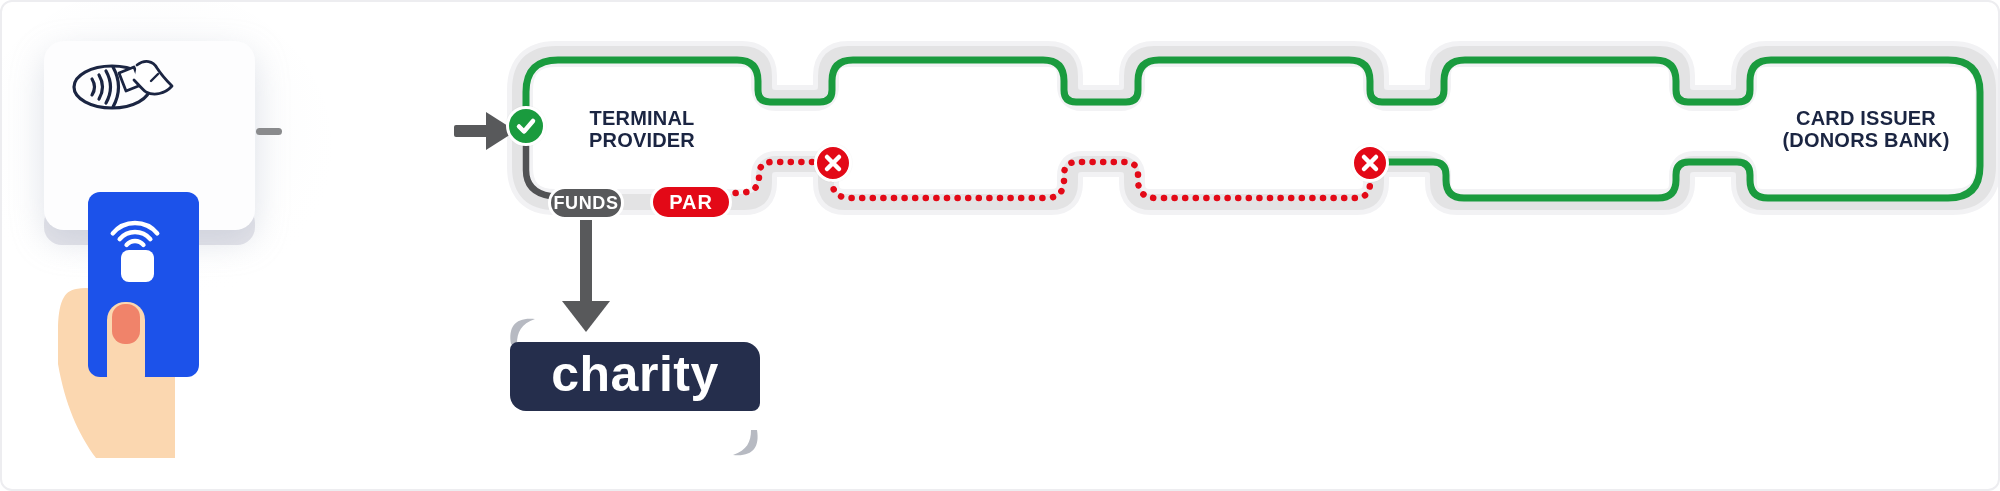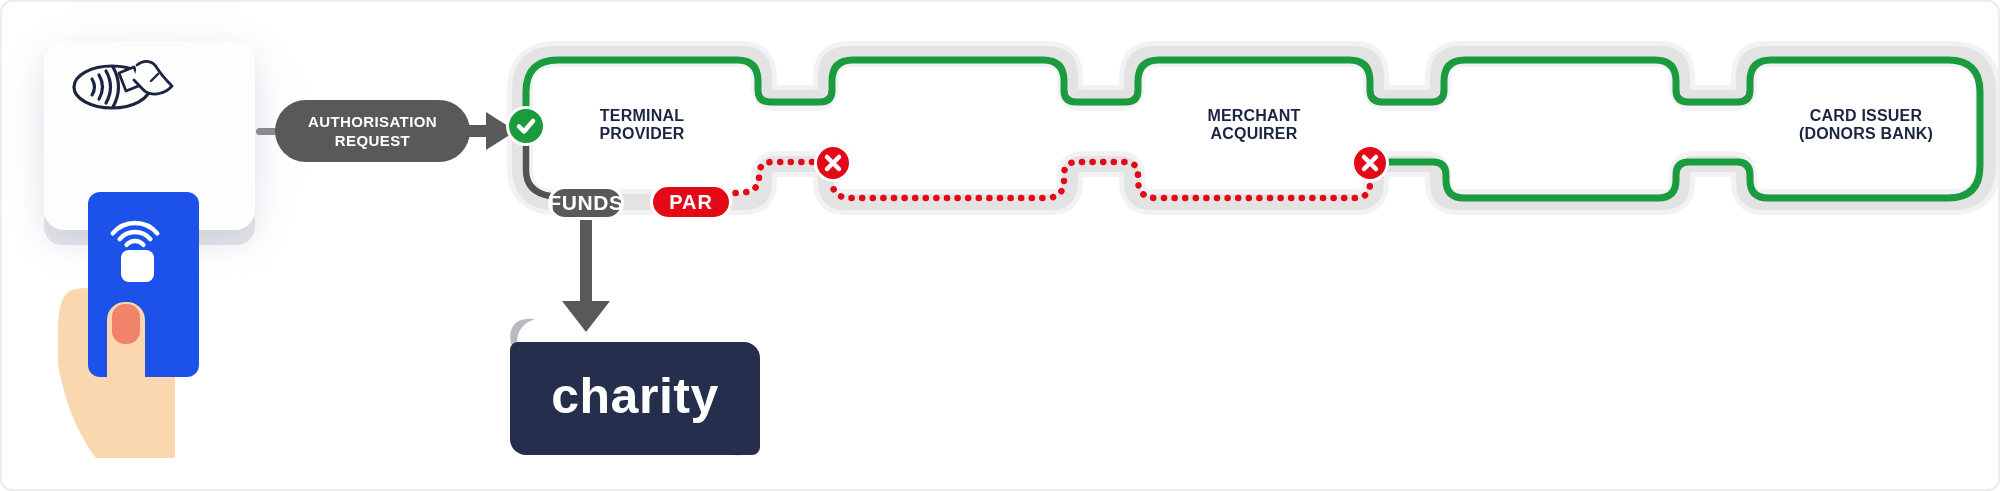--- a/index.html
+++ b/index.html
@@ -7,37 +7,37 @@
   body{font-family:"Liberation Sans",sans-serif;}
   .frame{position:relative;width:2000px;height:491px;background:#fff;border:2px solid #ededf0;border-radius:12px;overflow:hidden;}
   #diagram{position:absolute;left:0;top:0;width:2000px;height:491px;}
   .abs{position:absolute;}
   .preline{white-space:pre-line;}
 
   
   .device-label{left:76px;top:121px;width:180px;font-size:19px;font-weight:800;color:var(--c-navy);line-height:1.42;letter-spacing:.5px;}
 
   
-  .node-label{top:105px;width:240px;text-align:center;font-size:16px;font-weight:800;color:var(--c-navy);line-height:1.1;letter-spacing:.2px;}
+  .node-label{top:105px;width:240px;text-align:center;font-size:20px;font-weight:800;color:var(--c-navy);line-height:1.1;letter-spacing:.2px;}
 
   
   .pill{display:flex;align-items:center;justify-content:center;text-align:center;color:#fff;font-weight:800;border-radius:999px;}
   .auth-pill{left:273px;top:98px;width:195px;height:62px;background:var(--c-darkgray);font-size:15px;line-height:1.3;letter-spacing:.4px;}
-  .funds-pill{left:546px;top:184px;width:76px;height:34px;background:var(--c-darkgray);border:3px solid #fff;font-size:21px;letter-spacing:.6px;}
+  .funds-pill{left:546px;top:184px;width:76px;height:34px;background:var(--c-darkgray);border:3px solid #fff;font-size:18px;letter-spacing:.6px;}
   .par-pill{left:648px;top:182px;width:82px;height:36px;background:var(--c-red);border:3px solid #fff;font-size:20px;letter-spacing:1px;}
 
   
   .badge{display:flex;align-items:center;justify-content:center;border-radius:50%;border:3px solid #fff;box-shadow:0 0 0 1px rgba(0,0,0,0.02);}
   .check-badge{left:504px;top:104px;width:40px;height:40px;background:var(--c-green);}
   .x-badge{width:38px;height:38px;background:var(--c-red);}
   .x1{left:812px;top:142px;}
   .x2{left:1349px;top:142px;}
 
   
-  .banner{left:508px;top:340px;width:250px;height:113px;background:var(--c-banner);border-radius:8px 16px 8px 16px;display:flex;align-items:center;justify-content:center;}
+  .banner{left:508px;top:340px;width:250px;height:69px;background:var(--c-banner);border-radius:8px 16px 8px 16px;display:flex;align-items:center;justify-content:center;}
   .banner-text{color:#fff;font-size:50px;font-weight:700;letter-spacing:.5px;line-height:1;padding-bottom:6px;}
 </style>
 </head>
 <body>
 
 <div class="frame">
 
   <svg id="diagram" viewBox="0 0 2000 491">
     <defs>
       <radialGradient id="glow" cx="50%" cy="45%" r="55%">
@@ -95,27 +95,23 @@
         <path d="M117.7,237.1 A20,20 0 0 1 148.3,237.1"></path>
         <path d="M110.8,231.4 A29,29 0 0 1 155.2,231.4"></path>
       </g>
       <rect x="119" y="248" width="33" height="32" rx="8" fill="#FFFFFF"></rect>
       <rect x="105" y="300" width="38" height="92" rx="18" fill="var(--c-skin)"></rect>
       <rect x="110" y="302" width="28" height="40" rx="13" fill="var(--c-nail)"></rect>
     </g>
   </svg>
 
 
-  <div class="abs pill auth-pill preline">AUTHORISATION
-REQUEST</div>
 
   <div class="abs node-label preline" style="left:520px;">TERMINAL
 PROVIDER</div>
-  <div class="abs node-label preline" style="left:1132px;">MERCHANT
-ACQUIRER</div>
   <div class="abs node-label preline" style="left:1744px;">CARD ISSUER
 (DONORS BANK)</div>
 
   <div class="abs badge check-badge">
     <svg width="24" height="24" viewBox="0 0 24 24">
       <polyline points="5,12.5 10,17.5 19,7" fill="none" stroke="#fff" stroke-width="4.5" stroke-linecap="round" stroke-linejoin="round"></polyline>
     </svg>
   </div>
 
   <div class="abs badge x-badge x1">

